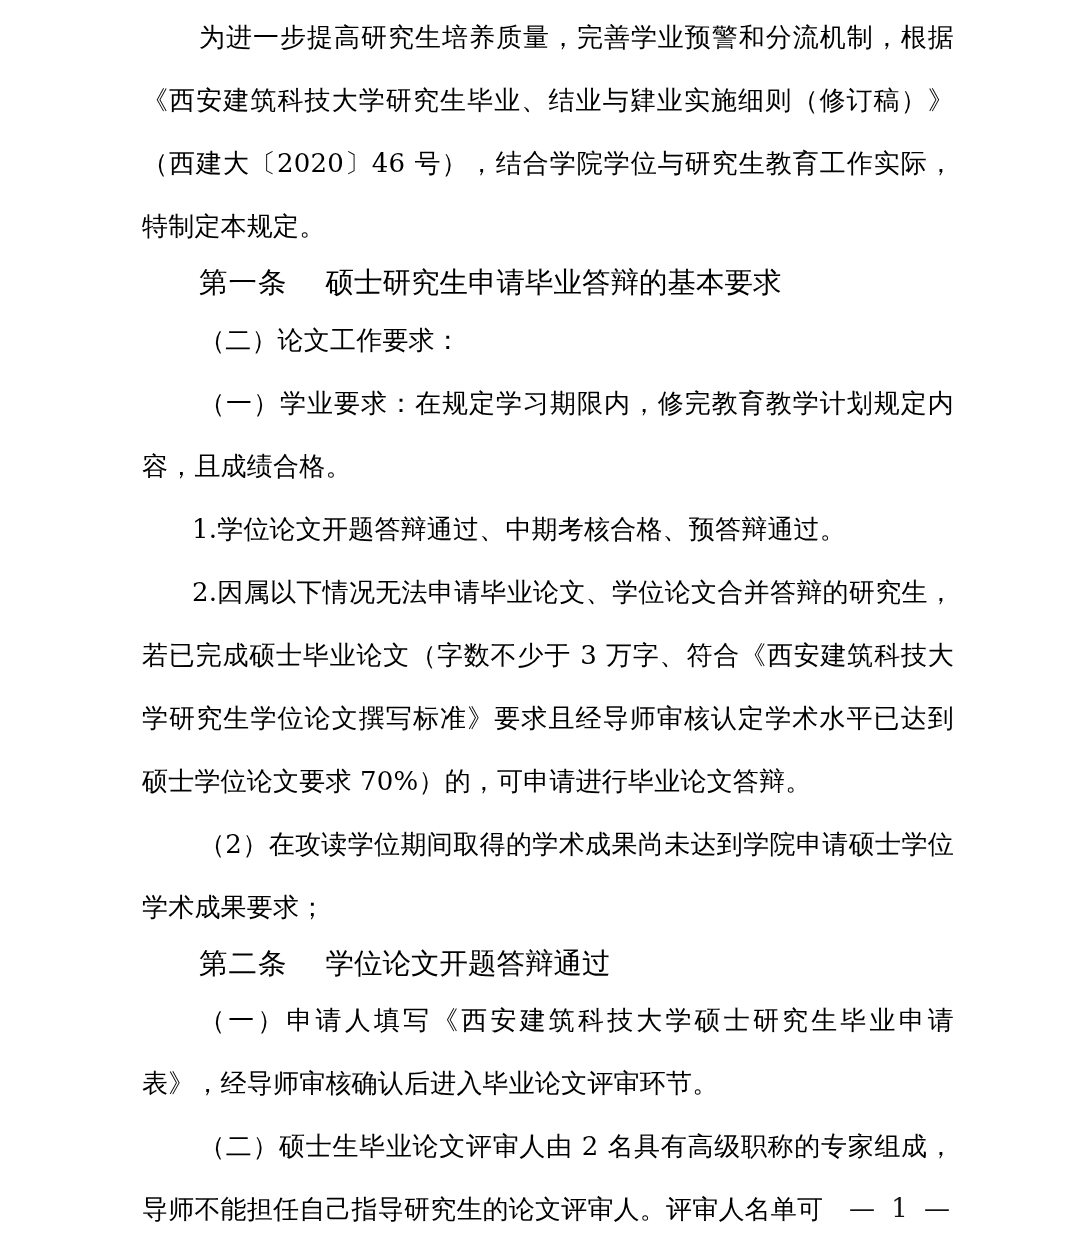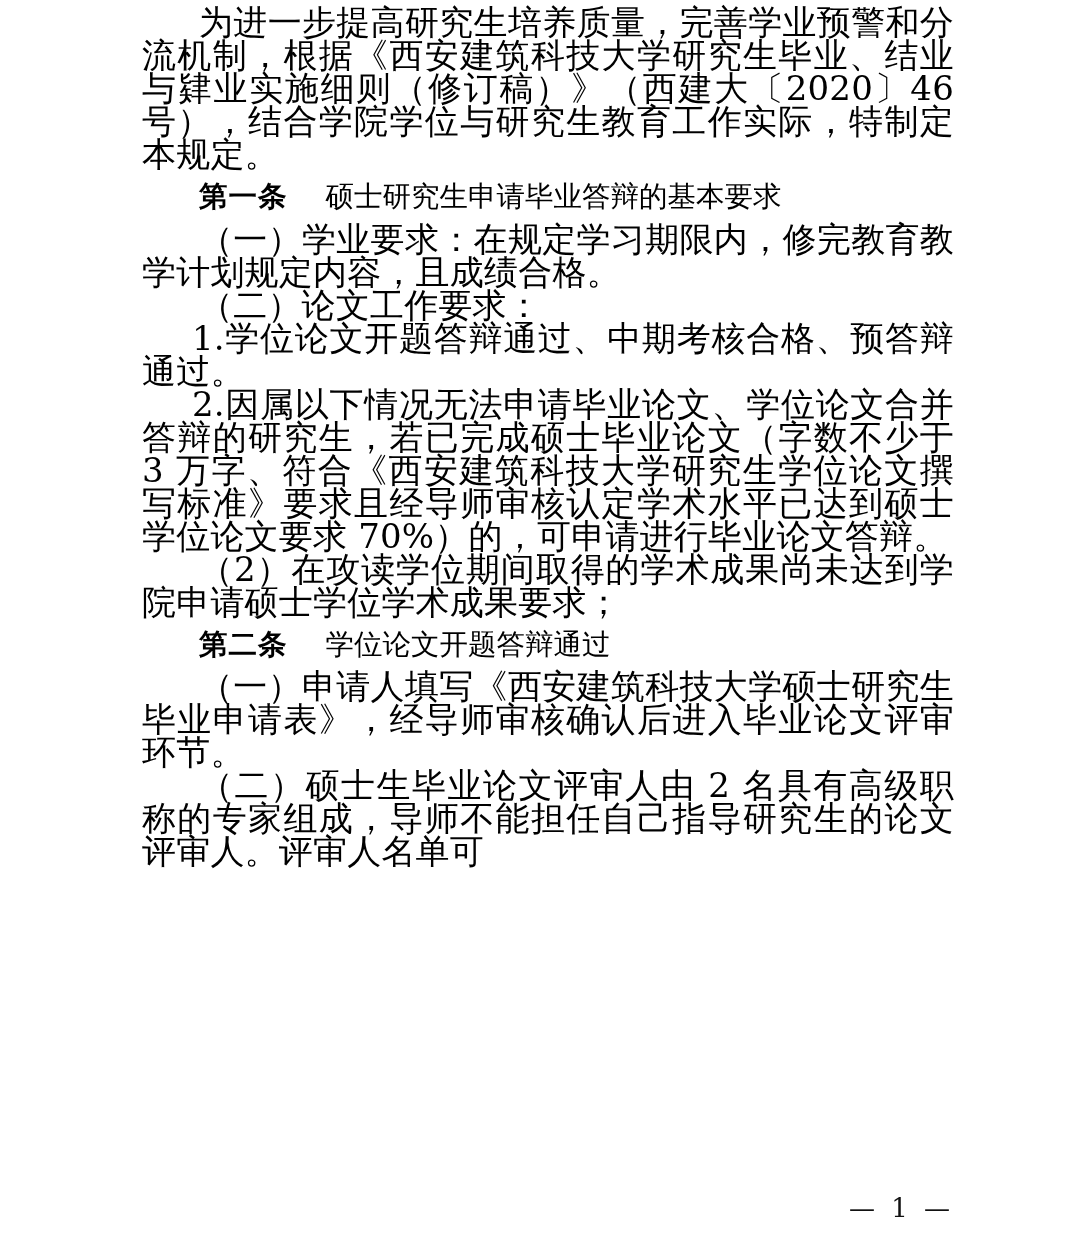--- a/index.html
+++ b/index.html
@@ -16,41 +16,41 @@
     overflow: hidden;
   }
   .page {
     box-sizing: border-box;
     width: 1072px;
     height: 1243px;
     padding: 6px 118px 0 142px;
     position: relative;
   }
   .para {
-    font-size: 34px;
-    line-height: 33px;
+    font-size: 26px;
+    line-height: 63px;
     text-align: justify;
     text-justify: inter-ideograph;
     margin: 0;
     letter-spacing: 0.2px;
   }
   .indent {
     text-indent: 57px;
   }
   .indent-small {
     text-indent: 50px;
   }
   .heading {
     font-size: 28.5px;
     line-height: 50.5px;
     margin: 0;
     text-indent: 57px;
   }
   .heading b {
-    font-weight: bold;
+    font-weight: normal;
     letter-spacing: 1px;
   }
   .heading .htext {
     margin-left: 38px;
   }
   .pagenum {
     position: absolute;
     right: 118px;
     bottom: 20px;
     font-size: 26px;
@@ -65,23 +65,23 @@
 <div class="page">
 
   <div class="blockwrap">
 
     <p class="para indent">为进一步提高研究生培养质量，完善学业预警和分流机制，根据《西安建筑科技大学研究生毕业、结业与肄业实施细则（修订稿）》（西建大〔2020〕46 号），结合学院学位与研究生教育工作实际，特制定本规定。</p>
 
     <p class="heading">
       <b>第一条</b><span class="htext">硕士研究生申请毕业答辩的基本要求</span>
     </p>
 
+    <p class="para indent">（二）论文工作要求：</p>
+
     <p class="para indent">（一）学业要求：在规定学习期限内，修完教育教学计划规定内容，且成绩合格。</p>
-
-    <p class="para indent">（二）论文工作要求：</p>
 
     <p class="para indent-small">1.学位论文开题答辩通过、中期考核合格、预答辩通过。</p>
 
     <p class="para indent-small">2.因属以下情况无法申请毕业论文、学位论文合并答辩的研究生，若已完成硕士毕业论文（字数不少于 3 万字、符合《西安建筑科技大学研究生学位论文撰写标准》要求且经导师审核认定学术水平已达到硕士学位论文要求 70%）的，可申请进行毕业论文答辩。</p>
 
 
     <p class="para indent">（2）在攻读学位期间取得的学术成果尚未达到学院申请硕士学位学术成果要求；</p>
 
 
     <p class="heading">

